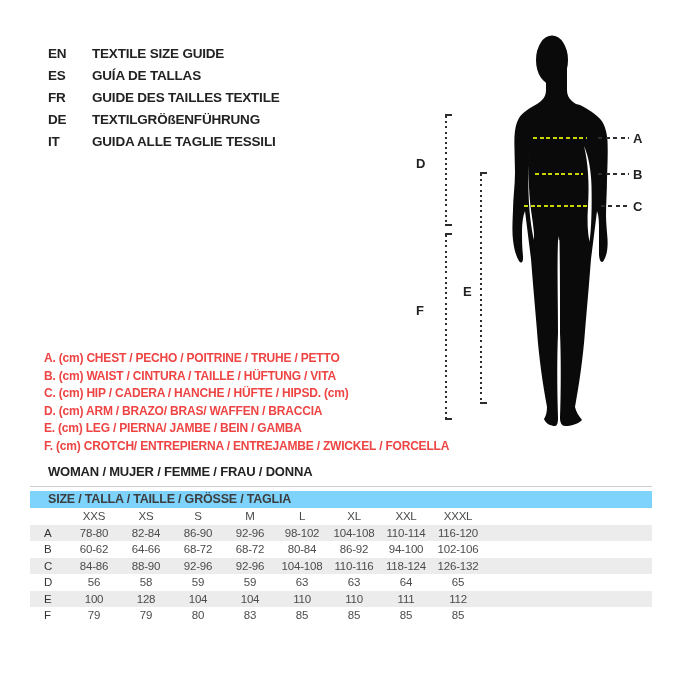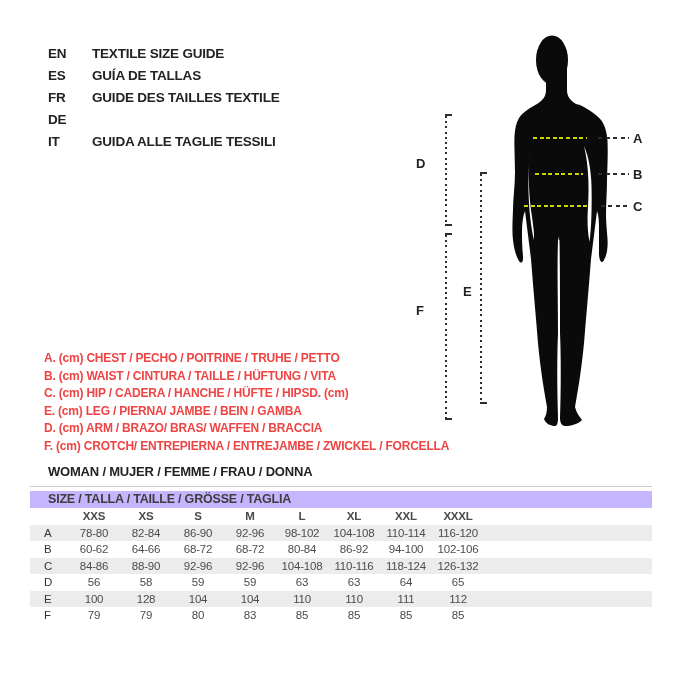--- a/index.html
+++ b/index.html
@@ -13,26 +13,26 @@
   .lang-row{display:flex;height:22px;line-height:22px;font-size:13.5px;font-weight:700;color:#222;}
   .lang-code{width:44px;}
   
   .measure-block{position:absolute;left:44px;top:350px;}
   .measure-line{height:17.5px;line-height:17.5px;font-size:12px;font-weight:700;color:#ef4444;white-space:nowrap;}
   
   .audience{position:absolute;left:48px;top:464px;font-size:13px;font-weight:700;color:#222;text-align:right;}
   
   .size-table{position:absolute;left:30px;top:486px;width:622px;}
   .topline{height:1px;background:#cccccc;}
-  .size-bar{margin-top:4px;height:17px;line-height:17px;background:#c4b5fd;
+  .size-bar{margin-top:4px;height:17px;line-height:17px;background:#7dd3fc;
     padding-left:18px;font-size:12.5px;color:#3d3d3d;font-weight:700;}
   .trow{display:grid;grid-template-columns:38px repeat(8,52px) 1fr;height:16.5px;}
   .trow > div{line-height:16.5px;font-size:11.5px;text-align:center;color:#4c4c4c;overflow:hidden;}
   .trow .rowlab{text-align:left;padding-left:14px;color:#333;}
-  .trow.headers > div{color:#4a4a4a;font-weight:bold;}
+  .trow.headers > div{color:#4a4a4a;}
   .stripe{background:#ececec;}
   
   .fig-svg{position:absolute;left:504px;top:34px;width:110px;height:392px;}
   .vdots{position:absolute;width:2px;
     background-image:repeating-linear-gradient(to bottom,#2d2d2d 0 2px,transparent 2px 5.2px);}
   .tick{position:absolute;width:7px;height:2px;background:#2d2d2d;}
   .hdash{position:absolute;height:2px;
     background-image:repeating-linear-gradient(to right,#2d2d2d 0 4px,transparent 4px 7.5px);}
   .ydash{position:absolute;height:2.2px;
     background-image:repeating-linear-gradient(to right,#c9d400 0 4px,transparent 4px 6.6px);}
@@ -51,20 +51,21 @@
     <div class="lang-row">
       <span class="lang-code">ES</span>
       <span class="lang-title">GUÍA DE TALLAS</span>
     </div>
     <div class="lang-row">
       <span class="lang-code">FR</span>
       <span class="lang-title">GUIDE DES TAILLES TEXTILE</span>
     </div>
     <div class="lang-row">
       <span class="lang-code">DE</span>
+      <span class="lang-title">TEXTILGRÖßENFÜHRUNG</span>
     </div>
     <div class="lang-row">
       <span class="lang-code">IT</span>
       <span class="lang-title">GUIDA ALLE TAGLIE TESSILI</span>
     </div>
   </div>
 
   <svg class="fig-svg" viewBox="0 0 110 392" aria-hidden="true">
     <g fill="#0a0a0a">
       <ellipse cx="48" cy="26" rx="16" ry="24.5"></ellipse>
@@ -138,22 +139,22 @@
   <div class="marker" style="left:633px;top:167px;">B</div>
   <div class="marker" style="left:633px;top:199px;">C</div>
   <div class="marker" style="left:416px;top:156px;">D</div>
   <div class="marker" style="left:463px;top:284px;">E</div>
   <div class="marker" style="left:416px;top:303px;">F</div>
 
   <div class="measure-block">
     <div class="measure-line">A. (cm) CHEST / PECHO / POITRINE / TRUHE / PETTO</div>
     <div class="measure-line">B. (cm) WAIST / CINTURA / TAILLE / HÜFTUNG / VITA</div>
     <div class="measure-line">C. (cm) HIP / CADERA / HANCHE / HÜFTE / HIPSD. (cm)</div>
+    <div class="measure-line">D. (cm) ARM / BRAZO/ BRAS/ WAFFEN / BRACCIA</div>
     <div class="measure-line">E. (cm) LEG / PIERNA/ JAMBE / BEIN / GAMBA</div>
-    <div class="measure-line">D. (cm) ARM / BRAZO/ BRAS/ WAFFEN / BRACCIA</div>
     <div class="measure-line">F. (cm) CROTCH/ ENTREPIERNA / ENTREJAMBE / ZWICKEL / FORCELLA</div>
   </div>
 
   <div class="audience">WOMAN / MUJER / FEMME / FRAU / DONNA</div>
 
   <div class="size-table">
     <div class="topline"></div>
     <div class="size-bar">SIZE / TALLA / TAILLE / GRÖSSE / TAGLIA</div>
 
     <div class="trow headers">

